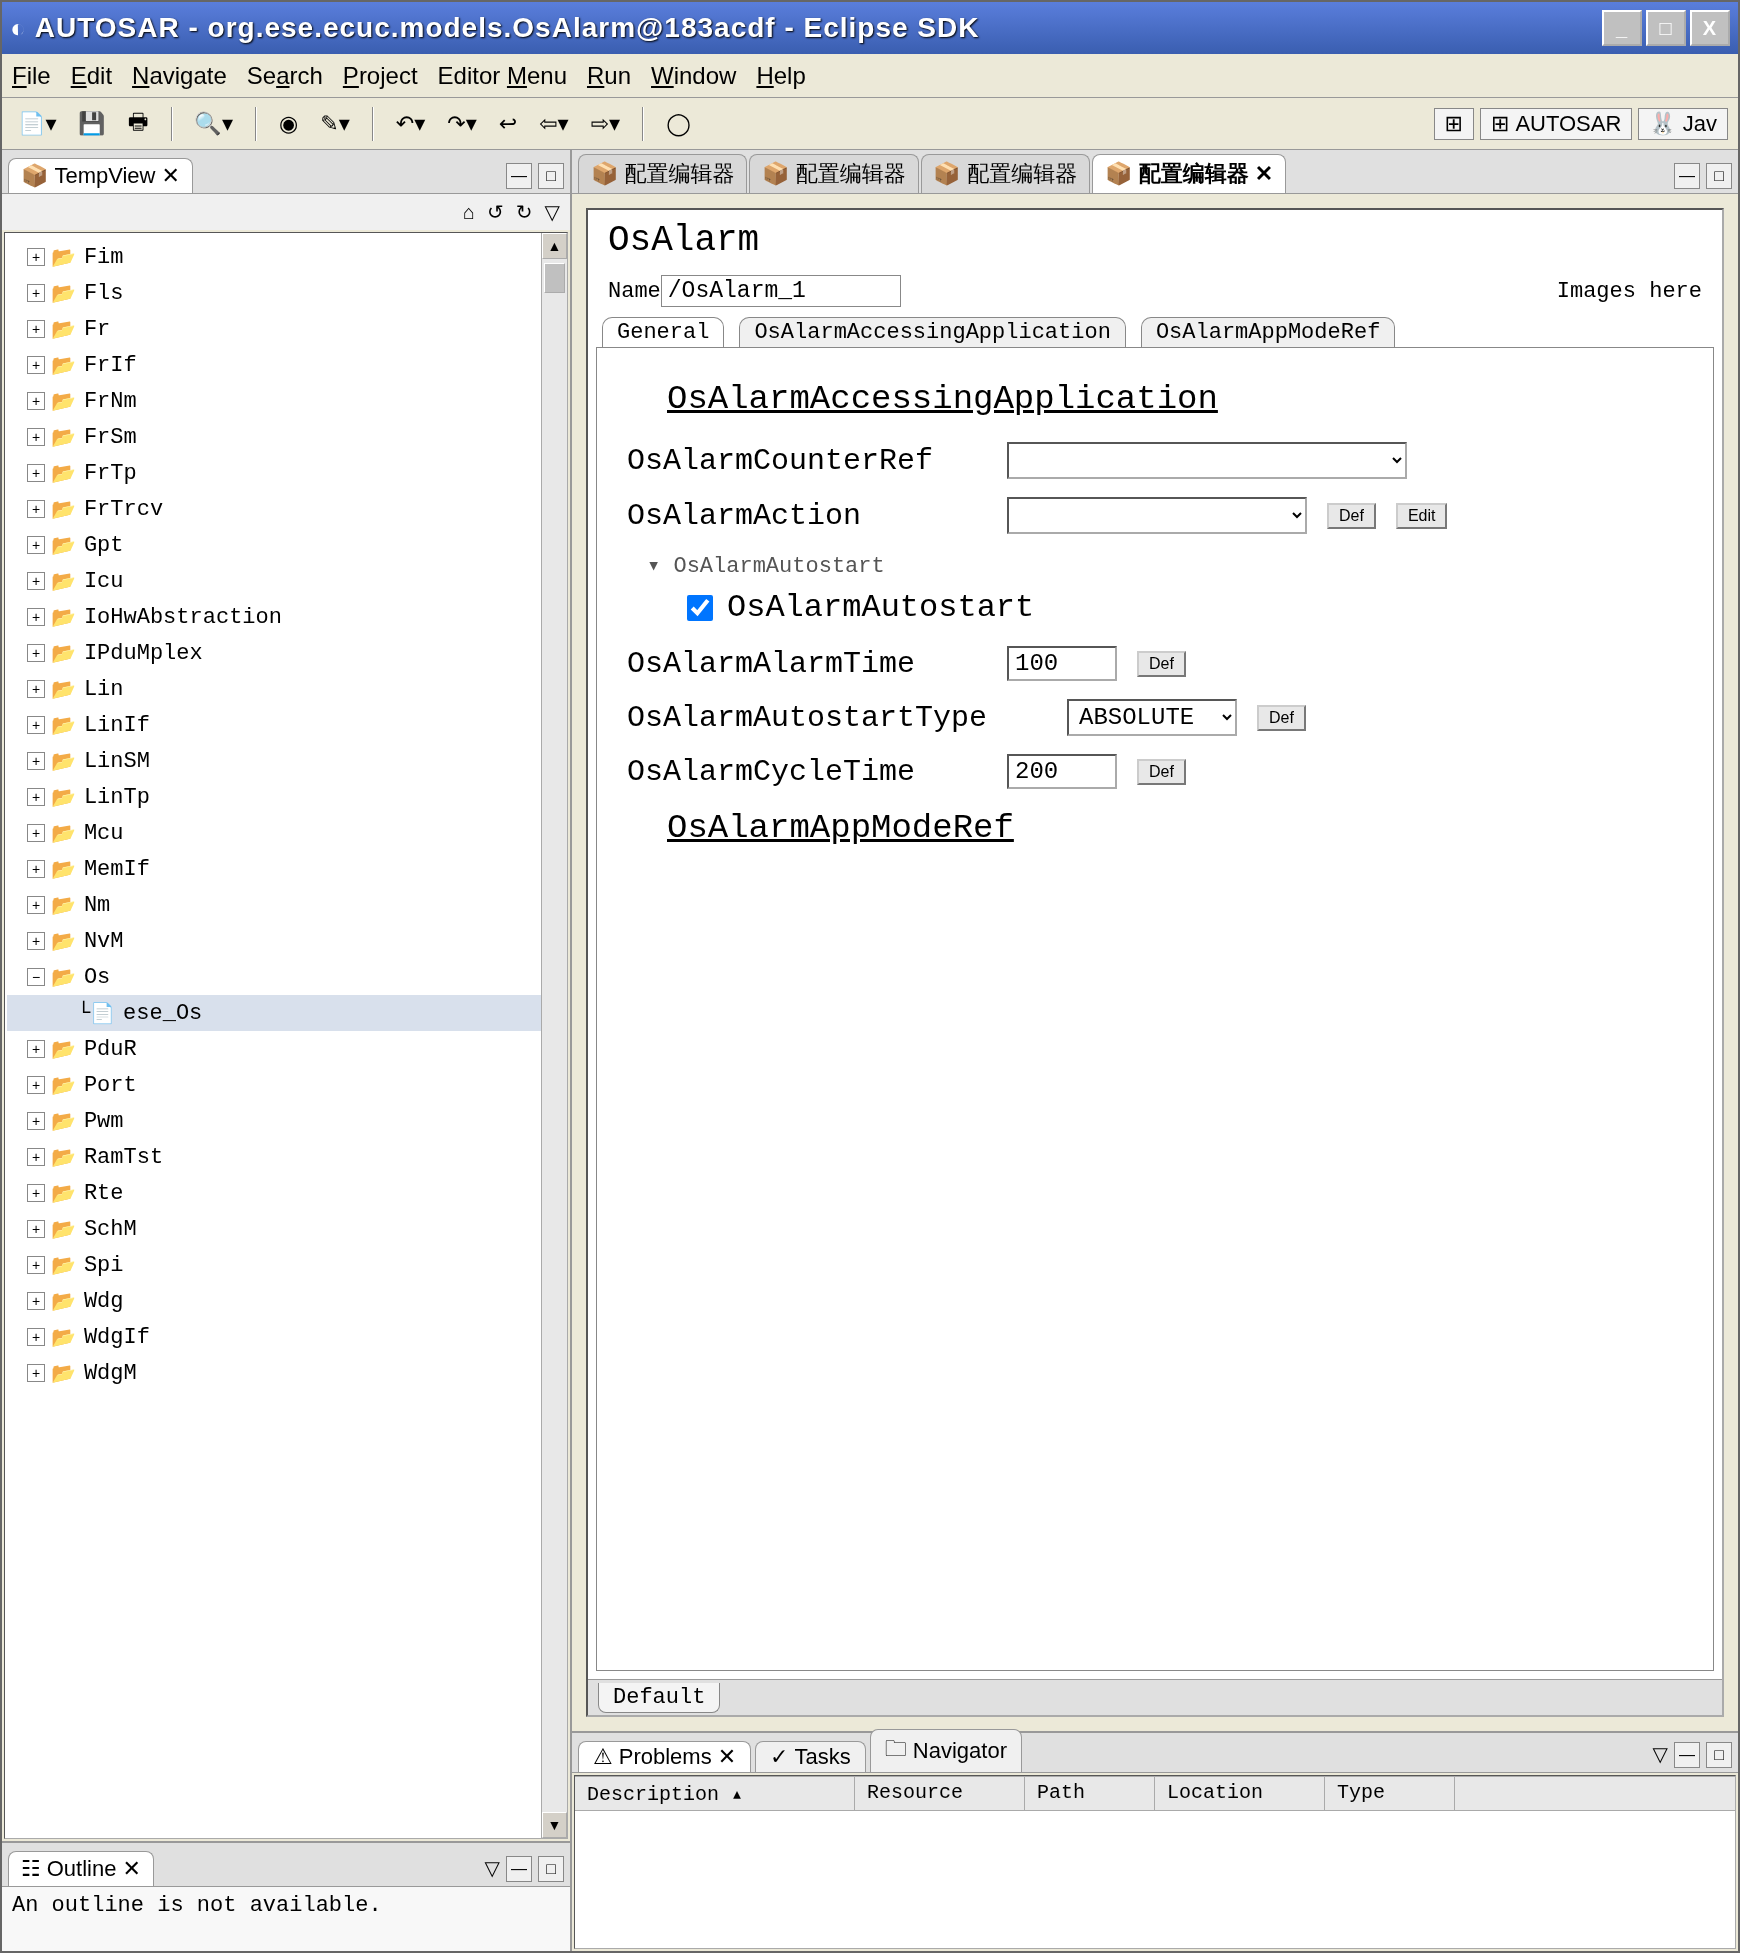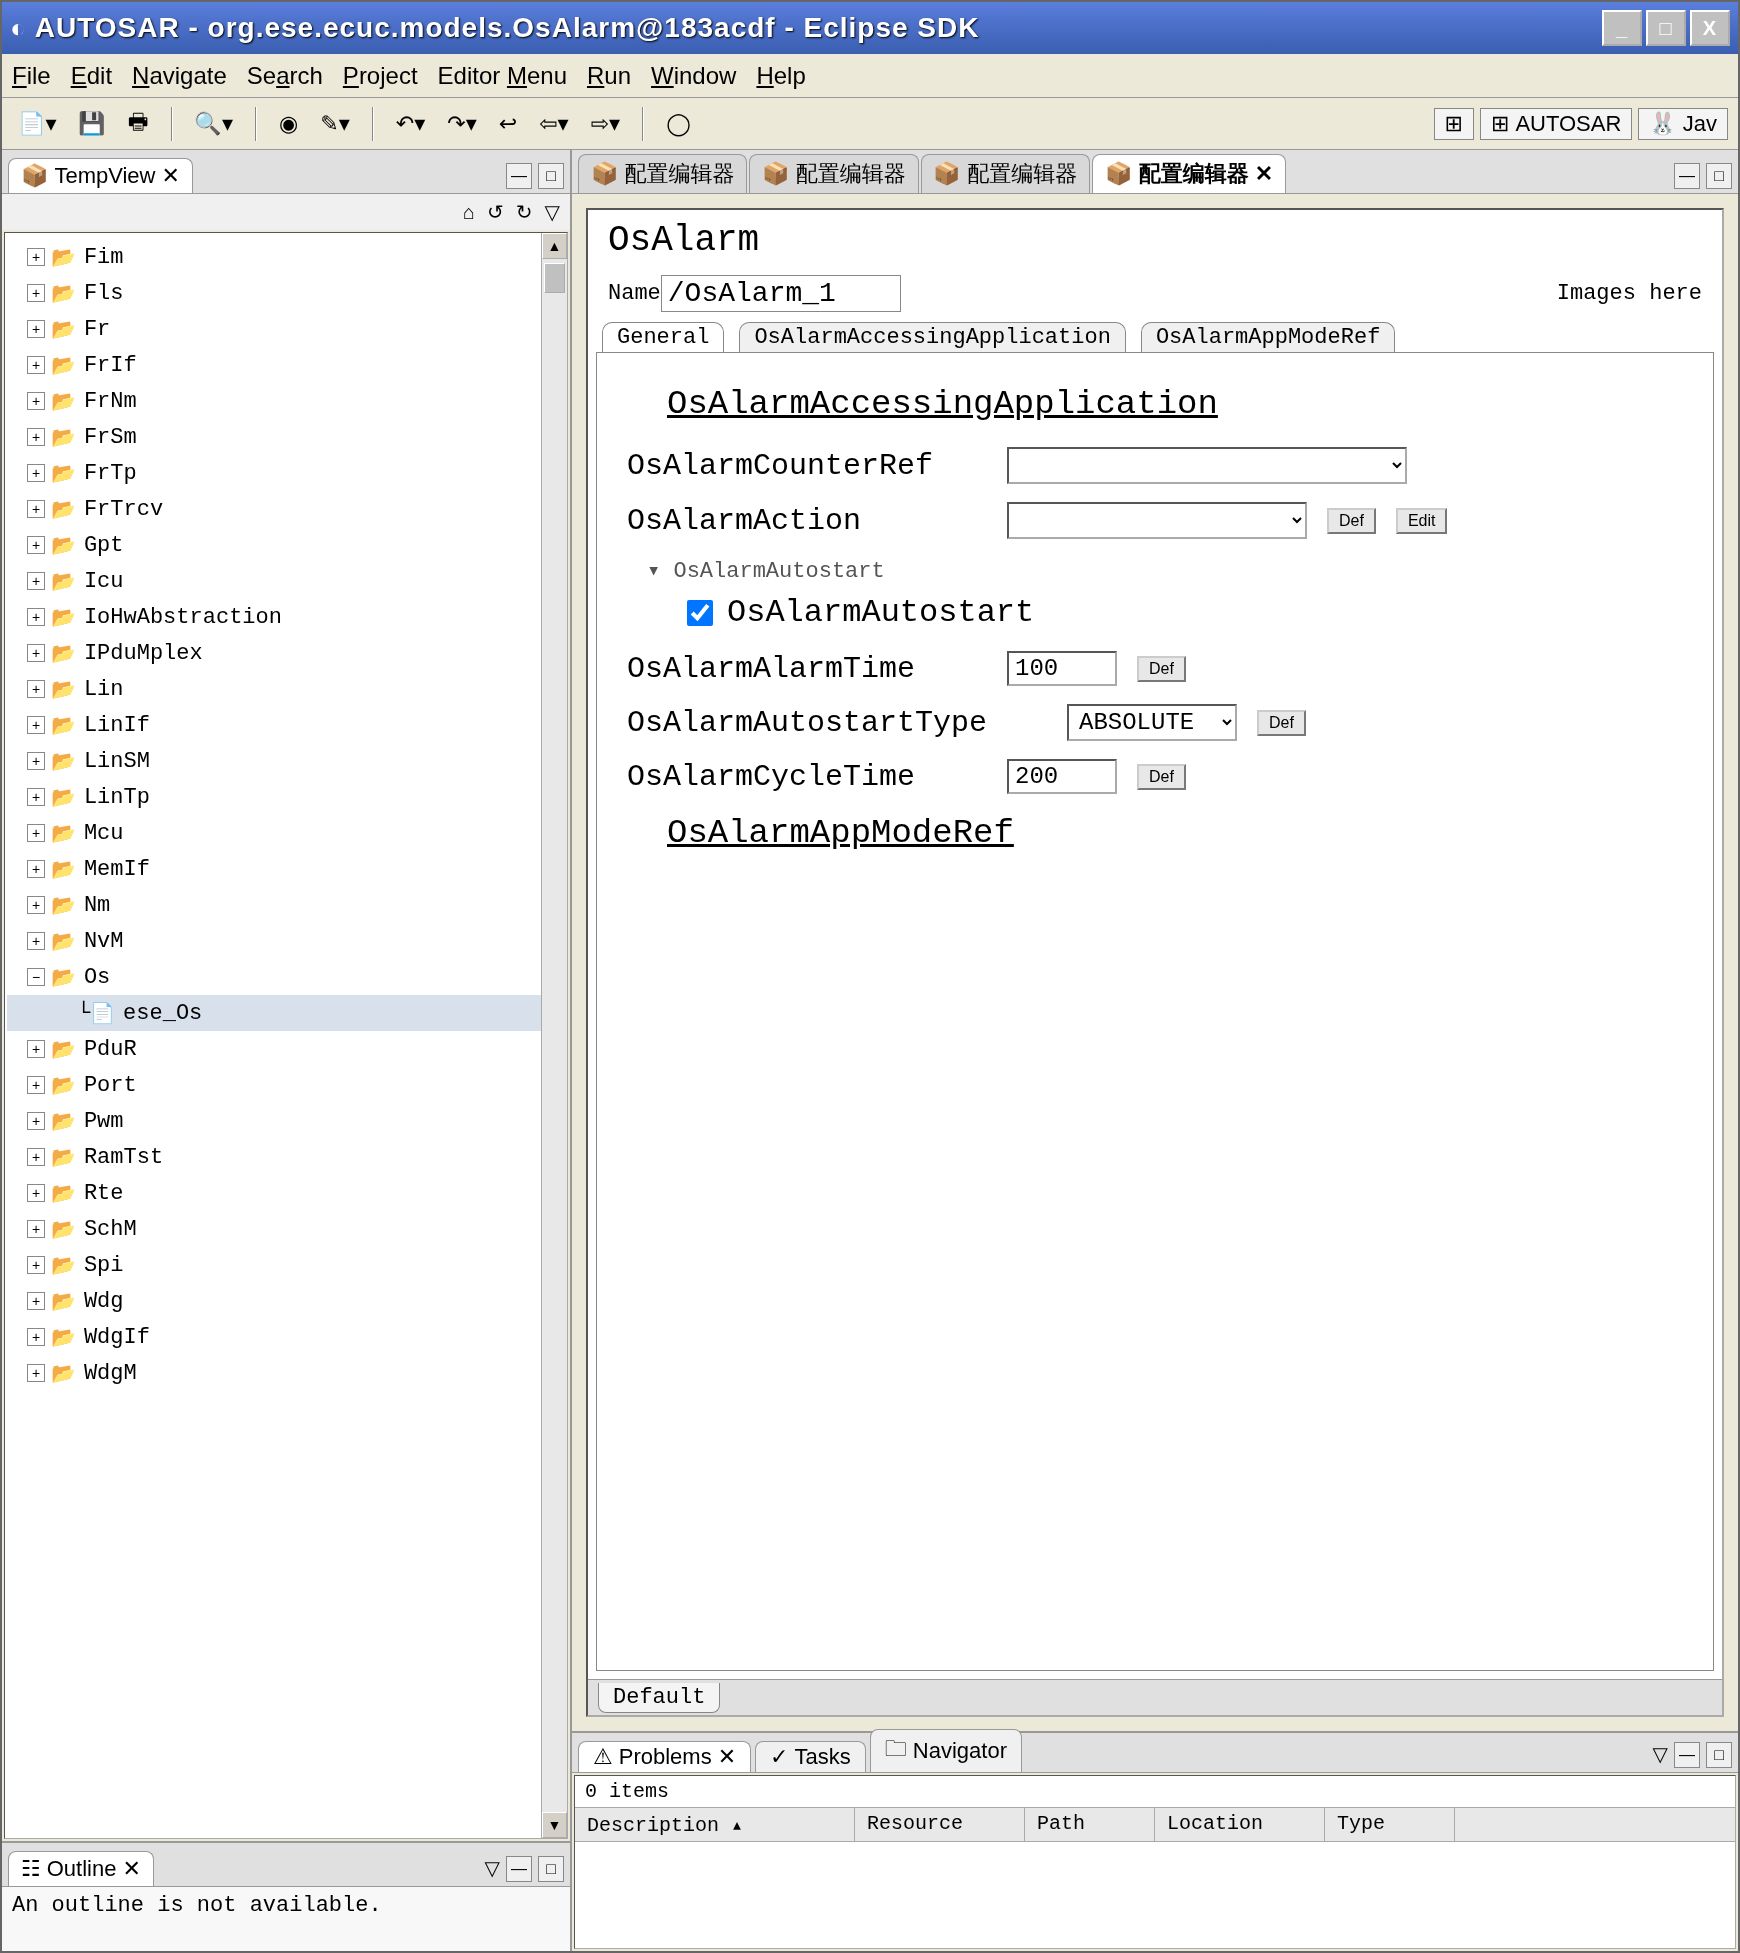--- a/index.html
+++ b/index.html
@@ -198,21 +198,21 @@
 }
 .ed-name-row {
   display: flex;
   align-items: center;
   padding: 4px 20px 10px 20px;
   font-family: "Courier New", monospace;
   font-size: 22px;
 }
 .ed-name-row input {
   font-family: "Courier New", monospace;
-  font-size: 28px;
+  font-size: 23px;
   padding: 2px 6px;
   border: 1px solid #888;
   background: #fff;
   width: 240px;
 }
 .sub-tabs {
   display: flex;
   padding: 0 14px;
   gap: 16px;
   font-family: "Courier New", monospace;
@@ -706,21 +706,20 @@
               <span>🗀</span>
               <span>Navigator</span>
             </div>
           <div class="view-ctrls" style="margin-left:auto;">
             <span>▽</span>
             <div class="vc-btn">—</div>
             <div class="vc-btn">□</div>
           </div>
         </div>
         <div class="bp-body">
-          <div class="bp-status">0 items</div>
           <div class="bp-headers">
             <div style="width:280px"><span>Description</span> ▴</div>
             <div style="width:170px">Resource</div>
             <div style="width:130px">Path</div>
             <div style="width:170px">Location</div>
             <div style="width:130px">Type</div>
           </div>
         </div>
       </div>
 

